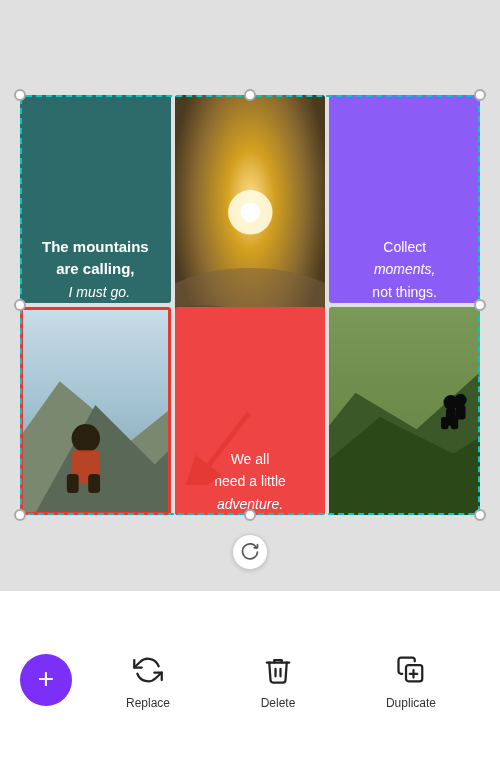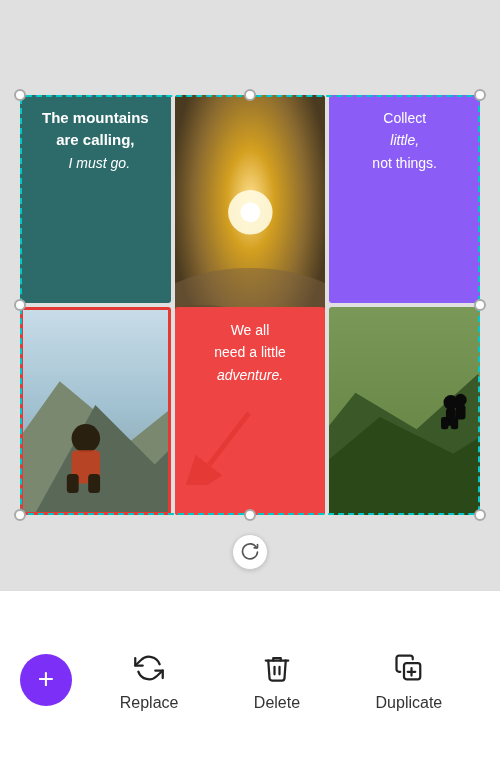--- a/index.html
+++ b/index.html
@@ -72,24 +72,23 @@
 
     .cell {
       position: relative;
       overflow: hidden;
       border-radius: 3px;
     }
 
     
     .cell-text {
       display: flex;
-      align-items: flex-start;
+      align-items: flex-end;
       justify-content: center;
       text-align: center;
-      padding: 12px;
     }
 
     .cell-text p {
       color: white;
       line-height: 1.4;
     }
 
     .cell-text .line1 {
       font-size: 15px;
       font-weight: 600;
@@ -220,21 +219,21 @@
 
     .toolbar-item .icon-wrap {
       width: 40px;
       height: 40px;
       display: flex;
       align-items: center;
       justify-content: center;
     }
 
     .toolbar-item .label {
-      font-size: 16px;
+      font-size: 12px;
       color: #333;
     }
 
     
     .colour-swatch {
       width: 36px;
       height: 36px;
       border-radius: 50%;
       background: conic-gradient(red, yellow, lime, cyan, blue, magenta, red);
     }
@@ -289,21 +288,21 @@
           <rect x="40" y="285" width="40" height="20" rx="5" fill="#1a1010"></rect>
           <rect x="80" y="285" width="40" height="20" rx="5" fill="#1a1010"></rect>
 
           <ellipse cx="80" cy="95" rx="18" ry="18" fill="#fffbe0" opacity="0.9"></ellipse>
           <ellipse cx="80" cy="95" rx="8" ry="8" fill="white" opacity="1"></ellipse>
         </svg>
       </div>
 
       <div class="cell cell-text cell-3" style="grid-column:3;grid-row:1;">
         <p>
-          <span style="font-size:14px;font-weight:500;">Collect<br><em>little,</em><br>not things.</span>
+          <span style="font-size:14px;font-weight:500;">Collect<br><em>moments,</em><br>not things.</span>
         </p>
       </div>
 
       <div class="cell cell-4" style="grid-column:1;grid-row:2;border:3px solid #e53935;">
         <svg width="100%" height="100%" viewBox="0 0 160 170" preserveAspectRatio="xMidYMid slice">
           <defs>
             <linearGradient id="skyGrad" x1="0%" y1="0%" x2="0%" y2="100%">
               <stop offset="0%" stop-color="#c8dce8"></stop>
               <stop offset="50%" stop-color="#a0c0d0"></stop>
               <stop offset="100%" stop-color="#809898"></stop>

